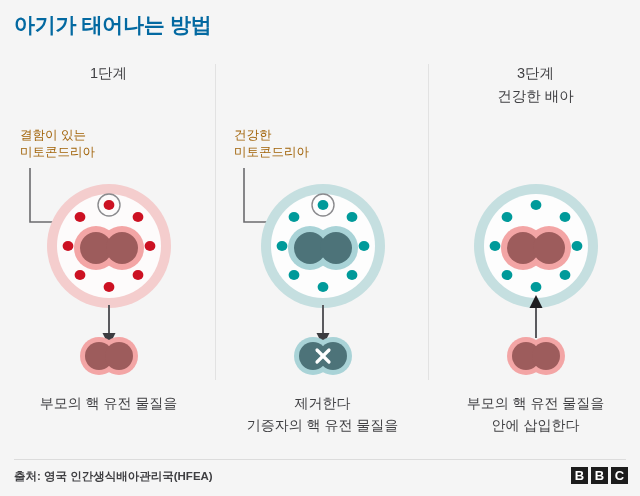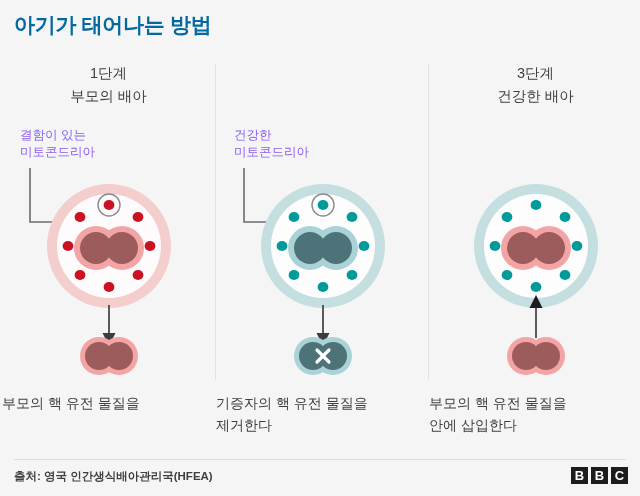--- a/index.html
+++ b/index.html
@@ -68,21 +68,21 @@
   }
   .step-head .sub { display: block; }
 
   
   .callout {
     position: absolute;
     top: 127px;
     left: 18px;
     font-size: 12.5px;
     line-height: 17px;
-    color: #8b5cf6;
+    color: #a16207;
     white-space: nowrap;
   }
   .callout span { display: block; }
 
   .leader {
     position: absolute;
     left: 0;
     top: 0;
     width: 213px;
     height: 496px;
@@ -124,20 +124,21 @@
   .c1 .arrow { top: 305px; }
   .c2 .arrow { top: 305px; }
   .c3 .arrow { top: 292px; height: 46px; }
 
   
   .caption {
     position: absolute;
     top: 392px;
     left: 0;
     width: 213px;
+    text-align: center;
     font-size: 14px;
     line-height: 22px;
     color: #3f3f42;
   }
   .caption span { display: block; }
 
   
   .footer-rule {
     position: absolute;
     left: 14px;
@@ -184,21 +185,20 @@
 
   <div class="title">아기가 태어나는 방법</div>
 
   <div class="divider d1"></div>
   <div class="divider d2"></div>
 
   <div class="col c1">
 
     <div class="step-head">
       <span>1단계</span>
-      <span class="sub">부모의 배아</span>
     </div>
 
     <div class="callout">
       <span>결함이 있는</span>
       <span>미토콘드리아</span>
     </div>
 
     <svg class="leader" viewBox="0 0 213 496">
       <path d="M28 168 L28 222 L105 222" fill="none" stroke="#6b6b6e" stroke-width="1.6"></path>
     </svg>
@@ -293,22 +293,22 @@
         <circle cx="21" cy="20" r="14" fill="#4d7379"></circle>
         <circle cx="41" cy="20" r="14" fill="#4d7379"></circle>
         <g>
           <line x1="25" y1="14" x2="37" y2="26" stroke="#ffffff" stroke-width="3.2" stroke-linecap="round"></line>
           <line x1="37" y1="14" x2="25" y2="26" stroke="#ffffff" stroke-width="3.2" stroke-linecap="round"></line>
         </g>
       </svg>
     </div>
 
     <div class="caption">
+      <span>제거한다</span>
       <span>기증자의 핵 유전 물질을</span>
-      <span>제거한다</span>
     </div>
   </div>
 
   <div class="col c3">
 
     <div class="step-head">
       <span>3단계</span>
       <span class="sub">건강한 배아</span>
     </div>
 

